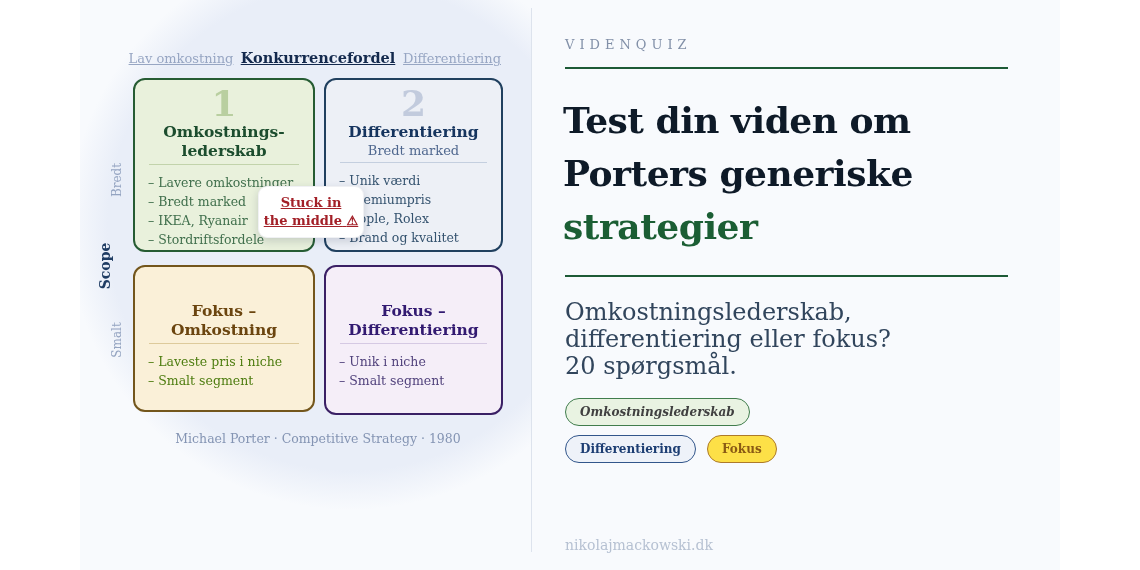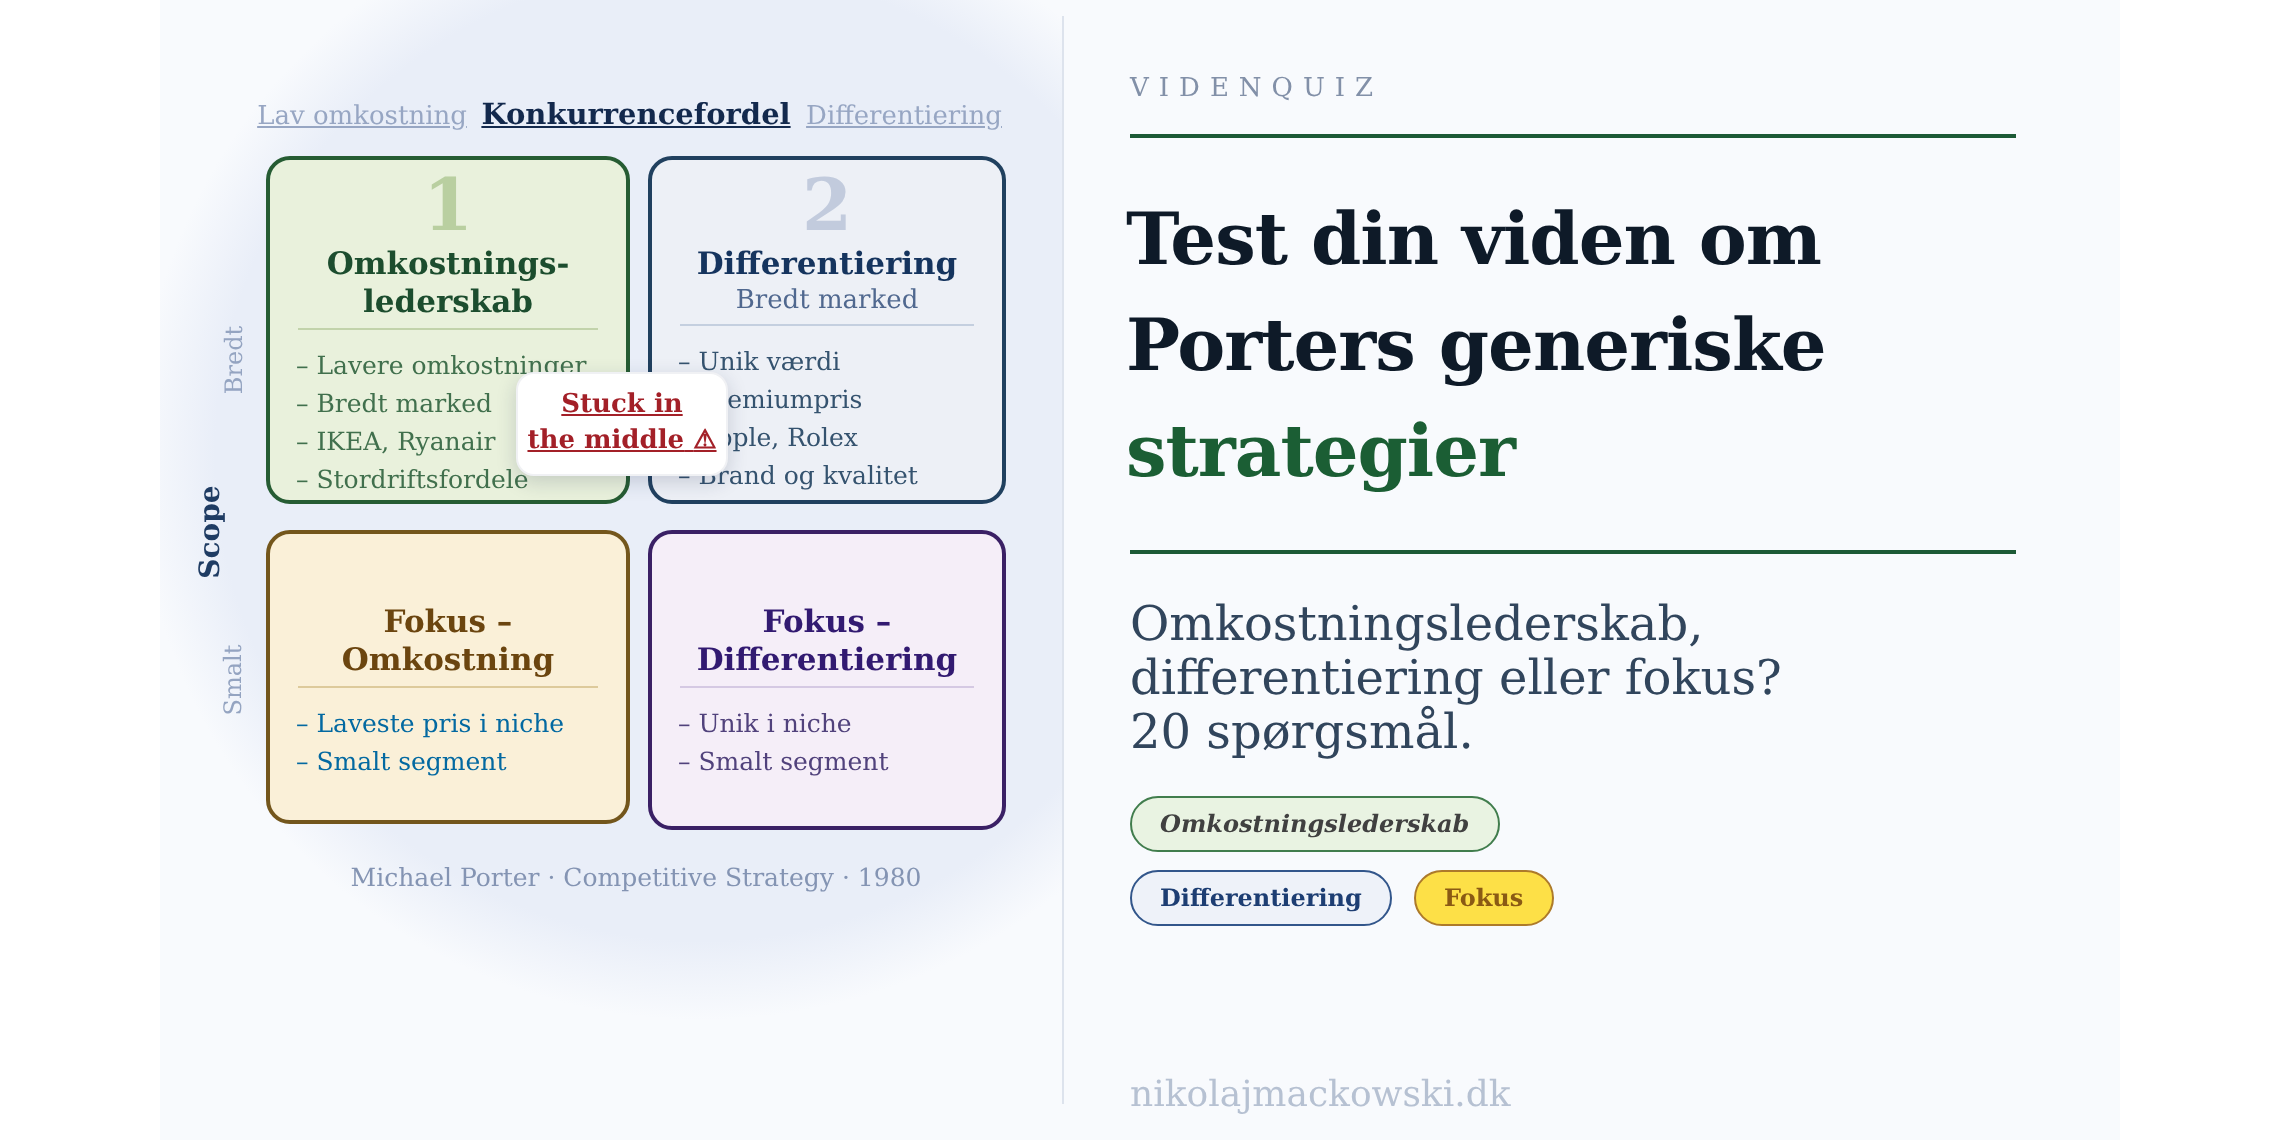--- a/index.html
+++ b/index.html
@@ -23,21 +23,21 @@
   .q-num{font-size:36px;font-weight:bold;line-height:34px;}
   .q-title{font-size:15.5px;font-weight:bold;line-height:19px;margin-top:2px;}
   .q-sub{font-size:13px;margin-top:2px;}
   .q-rule{height:1px;margin:4px 14px 8px;border:0;}
   .q-list{list-style:none;margin:0;padding:0 13px;text-align:left;font-size:12.5px;line-height:19px;}
   .q-tl{left:53px;top:78px;width:182px;height:174px;background:#e9f1dc;border-color:#265c33;}
   .q-tl .q-num{color:#b9cfa0;} .q-tl .q-title{color:#1c4d2e;} .q-tl .q-rule{background:#c2d3ab;} .q-tl .q-list{color:#41704d;}
   .q-tr{left:244px;top:78px;width:179px;height:174px;background:#edf0f6;border-color:#20405f;}
   .q-tr .q-num{color:#c2cbdd;} .q-tr .q-title{color:#15345e;} .q-tr .q-sub{color:#50688f;} .q-tr .q-rule{background:#c4cfdf;} .q-tr .q-list{color:#35536f;}
   .q-bl{left:53px;top:265px;width:182px;height:147px;background:#faf0d8;border-color:#73561c;padding-top:32px;}
-  .q-bl .q-title{color:#6b450f;} .q-bl .q-rule{background:#ddca9b;} .q-bl .q-list{color:#0369a1;}
+  .q-bl .q-title{color:#6b450f;} .q-bl .q-rule{background:#ddca9b;} .q-bl .q-list{color:#4d7c0f;}
   .q-br{left:244px;top:265px;width:179px;height:150px;background:#f5eef8;border-color:#3a2065;padding-top:32px;}
   .q-br .q-title{color:#321a71;} .q-br .q-rule{background:#d5c9e3;} .q-br .q-list{color:#51427c;}
   
   .tooltip{position:absolute;left:178px;top:186px;width:96px;padding:7px 4px;background:#ffffff;
            border:1px solid #f0f1f4;border-radius:9px;box-shadow:0 3px 10px rgba(30,40,70,.18);
            font-size:13px;font-weight:bold;color:#a32028;text-align:center;line-height:18px;z-index:5;text-decoration:underline;}
   .caption{position:absolute;left:53px;width:370px;top:431px;text-align:center;font-size:12.5px;color:#8494b3;}
   .divider{position:absolute;left:531px;top:8px;width:1px;height:544px;background:#dde3ed;}
   
   .right-panel{position:absolute;left:563px;top:0;width:450px;height:408px;}
@@ -47,21 +47,21 @@
   .page-title{position:absolute;left:0;top:94px;font-size:36px;font-weight:bold;line-height:53px;
               color:#0e1a28;letter-spacing:-0.5px;}
   .page-title .accent{color:#1b5e34;}
   .description{position:absolute;left:2px;top:299px;font-size:24px;line-height:27px;color:#31455c;}
   .tags{position:absolute;left:2px;top:398px;width:280px;}
   .tag{display:inline-block;border-radius:999px;font-weight:bold;font-size:12px;padding:6px 14px;
        border:1.5px solid;margin:0 6px 9px 0;cursor:pointer;}
   .tag-green{background:#e9f3e2;border-color:#417d4d;color:#404040;font-style:italic;}
   .tag-blue{background:#eef2f9;border-color:#32568b;color:#1d3e73;}
   .tag-amber{background:#fde047;border-color:#ad7a2a;color:#8a5a14;}
-  .footer-link{position:absolute;left:2px;top:537px;font-size:18px;color:#b6c1d2;}
+  .footer-link{position:absolute;left:2px;top:537px;font-size:14px;color:#b6c1d2;}
 </style>
 </head>
 <body>
 
 <div class="stage">
   <div class="content-bg"></div>
 
   <div class="left-panel">
     <div class="blob"></div>
 

